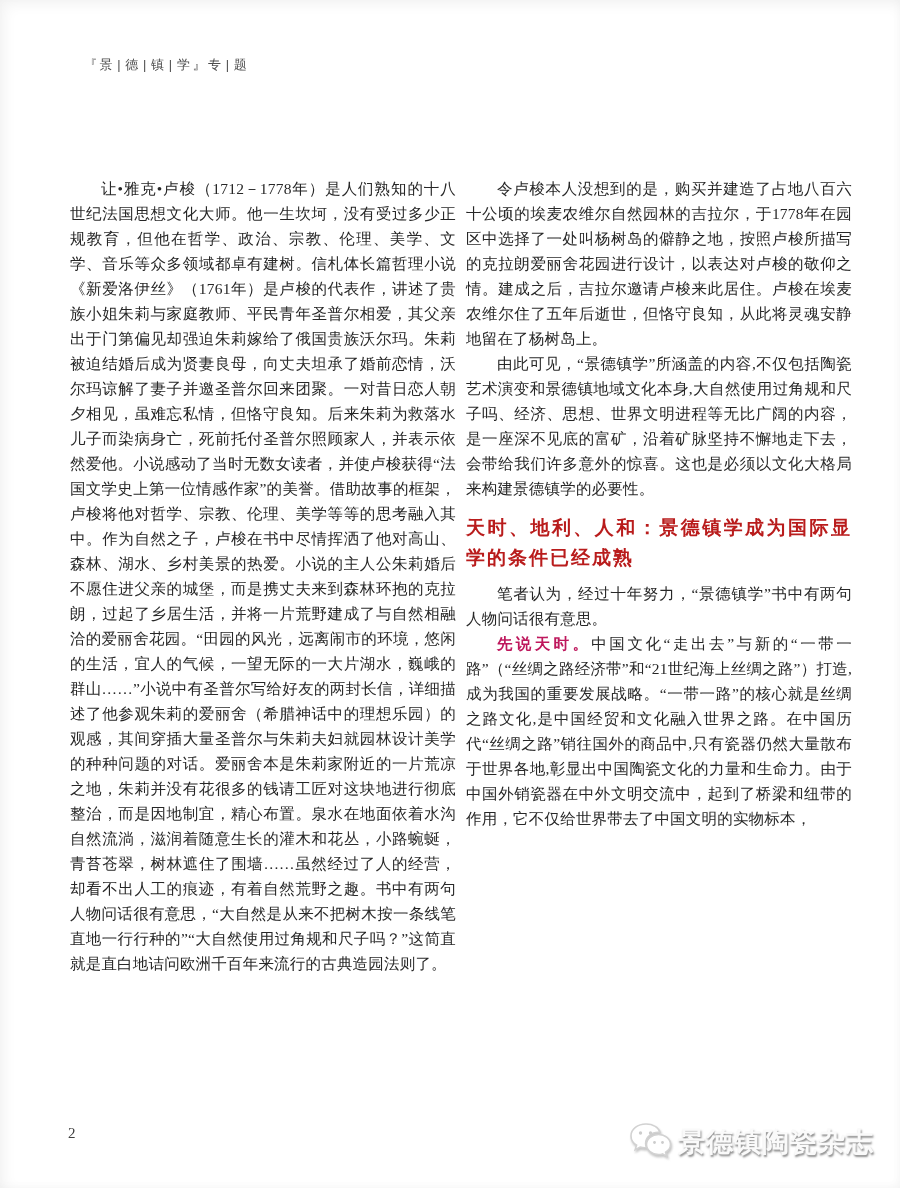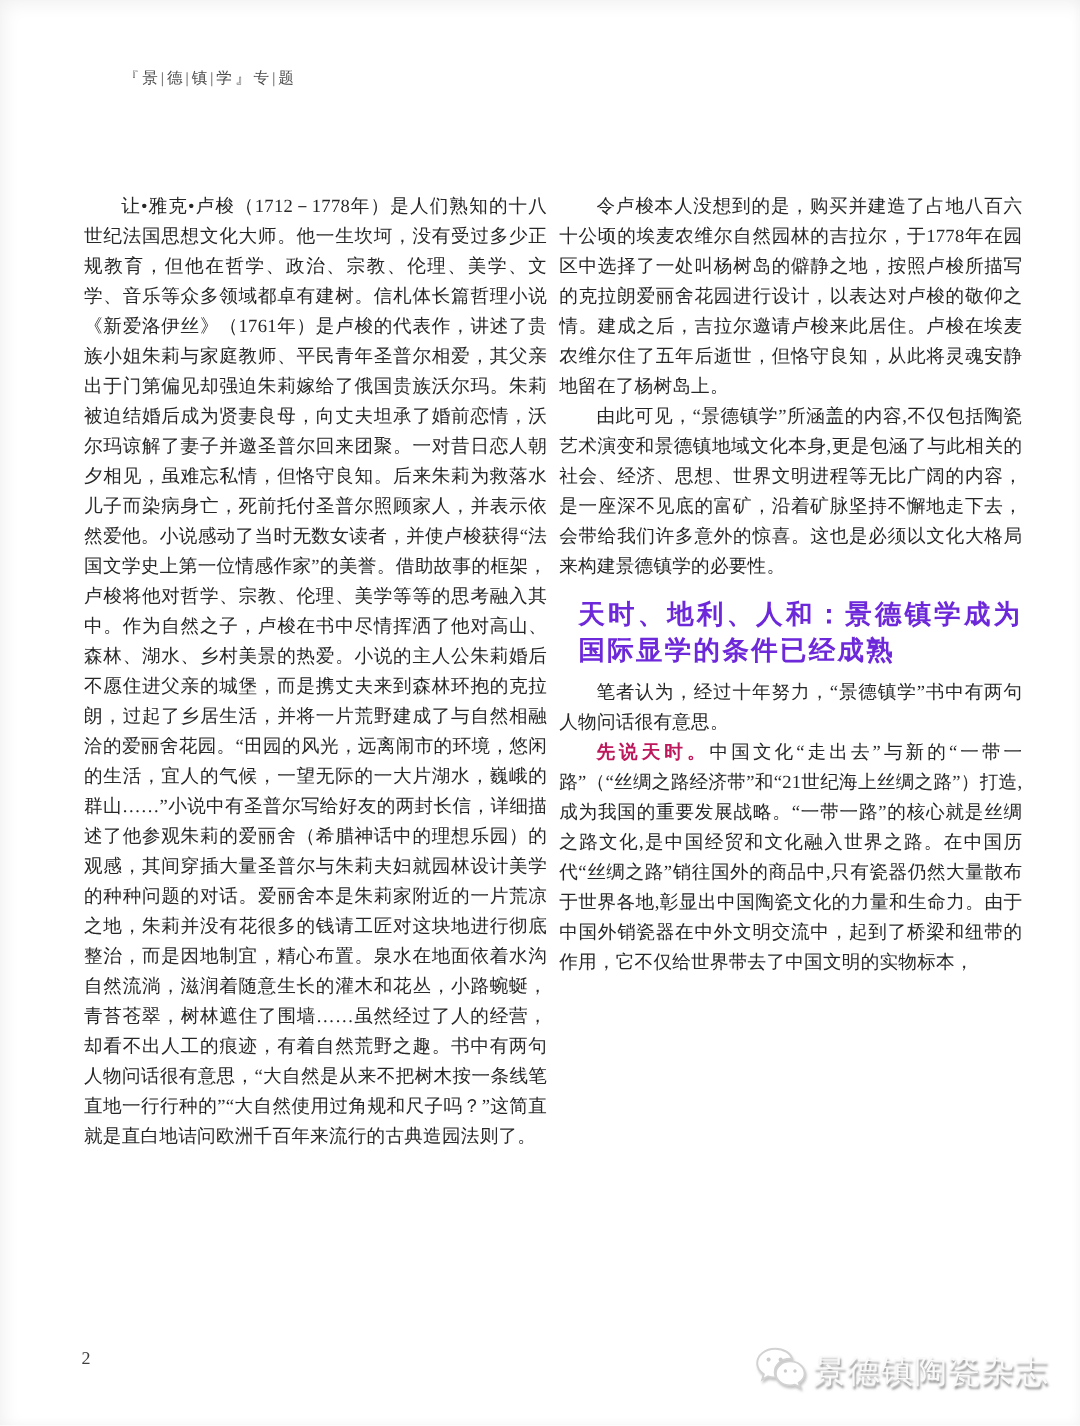--- a/index.html
+++ b/index.html
@@ -6,80 +6,80 @@
   body{
     width:900px;height:1188px;position:relative;background:#ffffff;
     font-family:"Liberation Serif","DejaVu Serif",serif;
     overflow:hidden;
   }
   .scan-vignette{
     position:absolute;inset:0;pointer-events:none;
     box-shadow:inset 4px 4px 14px rgba(0,0,0,0.055), inset -2px -2px 8px rgba(0,0,0,0.02);
   }
   .page-header{
-    position:absolute;left:103px;top:56px;
+    position:absolute;left:84px;top:56px;
     font-size:13px;color:#4c4c4c;letter-spacing:2.5px;
-    font-family:Liberation Serif, serif;
+    font-family:Liberation Mono, monospace;
   }
   .columns{
-    position:absolute;left:70px;top:160px;width:782px;
+    position:absolute;left:70px;top:176px;width:782px;
     display:flex;gap:10px;
   }
   .col{width:386px;}
   p.body{
     margin:0;
     font-size:15.5px;line-height:25px;
     text-align:justify;
     text-indent:2em;
     color:#272727;
     letter-spacing:0.2px;
   }
   h2.section-heading{
-    margin:12px 0 8px 16px;
-    font-size:22px;line-height:30px;
-    font-weight:bold;color:#6d28d9;
+    margin:12px 0 8px 0;
+    font-size:19px;line-height:30px;
+    font-weight:bold;color:#b91c1c;
     letter-spacing:2px;
     text-align:justify;
   }
   .lead{
     font-weight:bold;letter-spacing:1px;color:#be185d;
   }
   .page-number{
     position:absolute;left:68px;top:1125px;
     font-size:15px;color:#3e3e3e;
   }
   .watermark{
     position:absolute;right:26px;top:1120px;
     display:flex;align-items:center;gap:4px;
   }
   .wm-icon{
     filter:drop-shadow(1px 2px 1px rgba(150,150,150,0.55));
   }
   .wm-text{
     font-family:"Liberation Sans","DejaVu Sans",sans-serif;
-    font-size:27px;font-weight:normal;letter-spacing:1px;
+    font-size:27px;font-weight:bold;letter-spacing:1px;
     color:#fafafa;
     text-shadow:1px 2px 2px rgba(130,130,130,0.9), -1px -1px 1px rgba(255,255,255,0.9);
     white-space:nowrap;
   }
 </style>
 </head>
 <body>
 
 <div class="scan-vignette"></div>
 
 <div class="page-header">『景|德|镇|学』专|题</div>
 
 <div class="columns">
   <div class="col">
     <p class="body">让•雅克•卢梭（1712－1778年）是人们熟知的十八世纪法国思想文化大师。他一生坎坷，没有受过多少正规教育，但他在哲学、政治、宗教、伦理、美学、文学、音乐等众多领域都卓有建树。信札体长篇哲理小说《新爱洛伊丝》（1761年）是卢梭的代表作，讲述了贵族小姐朱莉与家庭教师、平民青年圣普尔相爱，其父亲出于门第偏见却强迫朱莉嫁给了俄国贵族沃尔玛。朱莉被迫结婚后成为贤妻良母，向丈夫坦承了婚前恋情，沃尔玛谅解了妻子并邀圣普尔回来团聚。一对昔日恋人朝夕相见，虽难忘私情，但恪守良知。后来朱莉为救落水儿子而染病身亡，死前托付圣普尔照顾家人，并表示依然爱他。小说感动了当时无数女读者，并使卢梭获得“法国文学史上第一位情感作家”的美誉。借助故事的框架，卢梭将他对哲学、宗教、伦理、美学等等的思考融入其中。作为自然之子，卢梭在书中尽情挥洒了他对高山、森林、湖水、乡村美景的热爱。小说的主人公朱莉婚后不愿住进父亲的城堡，而是携丈夫来到森林环抱的克拉朗，过起了乡居生活，并将一片荒野建成了与自然相融洽的爱丽舍花园。“田园的风光，远离闹市的环境，悠闲的生活，宜人的气候，一望无际的一大片湖水，巍峨的群山……”小说中有圣普尔写给好友的两封长信，详细描述了他参观朱莉的爱丽舍（希腊神话中的理想乐园）的观感，其间穿插大量圣普尔与朱莉夫妇就园林设计美学的种种问题的对话。爱丽舍本是朱莉家附近的一片荒凉之地，朱莉并没有花很多的钱请工匠对这块地进行彻底整治，而是因地制宜，精心布置。泉水在地面依着水沟自然流淌，滋润着随意生长的灌木和花丛，小路蜿蜒，青苔苍翠，树林遮住了围墙……虽然经过了人的经营，却看不出人工的痕迹，有着自然荒野之趣。书中有两句人物问话很有意思，“大自然是从来不把树木按一条线笔直地一行行种的”“大自然使用过角规和尺子吗？”这简直就是直白地诘问欧洲千百年来流行的古典造园法则了。</p>
   </div>
   <div class="col">
     <p class="body">令卢梭本人没想到的是，购买并建造了占地八百六十公顷的埃麦农维尔自然园林的吉拉尔，于1778年在园区中选择了一处叫杨树岛的僻静之地，按照卢梭所描写的克拉朗爱丽舍花园进行设计，以表达对卢梭的敬仰之情。建成之后，吉拉尔邀请卢梭来此居住。卢梭在埃麦农维尔住了五年后逝世，但恪守良知，从此将灵魂安静地留在了杨树岛上。</p>
-    <p class="body">由此可见，“景德镇学”所涵盖的内容,不仅包括陶瓷艺术演变和景德镇地域文化本身,更是包涵了与此相关的社会、经济、思想、世界文明进程等无比广阔的内容，是一座深不见底的富矿，沿着矿脉坚持不懈地走下去，会带给我们许多意外的惊喜。这也是必须以文化大格局来构建景德镇学的必要性。</p>
+    <p class="body">由此可见，“景德镇学”所涵盖的内容,不仅包括陶瓷艺术演变和景德镇地域文化本身,大自然使用过角规和尺子吗、经济、思想、世界文明进程等无比广阔的内容，是一座深不见底的富矿，沿着矿脉坚持不懈地走下去，会带给我们许多意外的惊喜。这也是必须以文化大格局来构建景德镇学的必要性。</p>
     <h2 class="section-heading">天时、地利、人和：景德镇学成为国际显学的条件已经成熟</h2>
     <p class="body">笔者认为，经过十年努力，“景德镇学”书中有两句人物问话很有意思。</p>
     <p class="body"><span class="lead">先说天时。</span><span>中国文化“走出去”与新的“一带一路”（“丝绸之路经济带”和“21世纪海上丝绸之路”）打造,成为我国的重要发展战略。“一带一路”的核心就是丝绸之路文化,是中国经贸和文化融入世界之路。在中国历代“丝绸之路”销往国外的商品中,只有瓷器仍然大量散布于世界各地,彰显出中国陶瓷文化的力量和生命力。由于中国外销瓷器在中外文明交流中，起到了桥梁和纽带的作用，它不仅给世界带去了中国文明的实物标本，</span></p>
   </div>
 </div>
 
 <div class="page-number">2</div>
 
 <div class="watermark">
   <span class="wm-icon">

